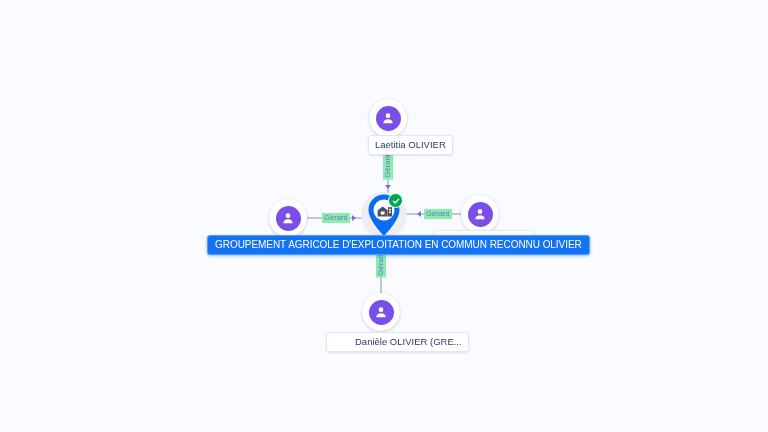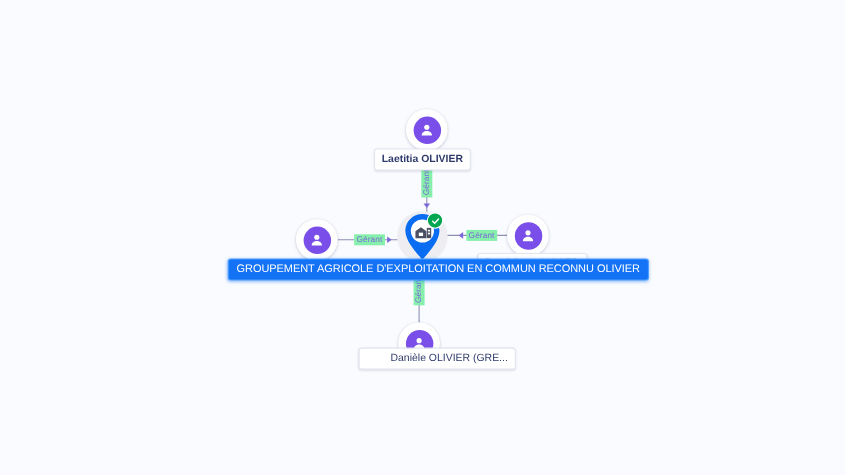--- a/index.html
+++ b/index.html
@@ -202,21 +202,21 @@
   <div class="edge-arrow left" style="left:417px; top:211px;"></div>
 
   <div class="person-node" style="left:369px; top:99px;">
     <div class="person-avatar">
       <svg width="14" height="14" viewBox="0 0 24 24" fill="#ffffff">
         <circle cx="12" cy="8" r="4"></circle>
         <path d="M4 21c0-4.4 3.6-7 8-7s8 2.6 8 7z"></path>
       </svg>
     </div>
   </div>
-  <div class="node-caption" style="left:340px; top:135px;font-weight:bold;">Laetitia OLIVIER</div>
+  <div class="node-caption" style="left:368px; top:135px;">Laetitia OLIVIER</div>
 
   <div class="person-node" style="left:269px; top:199px;">
     <div class="person-avatar">
       <svg width="14" height="14" viewBox="0 0 24 24" fill="#ffffff">
         <circle cx="12" cy="8" r="4"></circle>
         <path d="M4 21c0-4.4 3.6-7 8-7s8 2.6 8 7z"></path>
       </svg>
     </div>
   </div>
 
@@ -231,21 +231,21 @@
   <div class="node-caption behind" style="left:434px; top:230px;">Dominique OLIVIER</div>
 
   <div class="person-node" style="left:362px; top:293px;">
     <div class="person-avatar">
       <svg width="14" height="14" viewBox="0 0 24 24" fill="#ffffff">
         <circle cx="12" cy="8" r="4"></circle>
         <path d="M4 21c0-4.4 3.6-7 8-7s8 2.6 8 7z"></path>
       </svg>
     </div>
   </div>
-  <div class="node-caption" style="left:326px; top:316px;padding-left:28px;">Danièle OLIVIER (GRE...</div>
+  <div class="node-caption" style="left:326px; top:332px;padding-left:28px;">Danièle OLIVIER (GRE...</div>
 
   <div id="center-node" style="left:361px; top:192px;">
     <div class="pin">
       <svg width="36" height="44" viewBox="0 0 36 44" xmlns="http://www.w3.org/2000/svg">
         <path d="M18 1.5C9.4 1.5 2.5 8.3 2.5 16.7c0 10 11.7 21.8 14.5 25.3
                  a1.3 1.3 0 0 0 2 0C21.8 38.5 33.5 26.7 33.5 16.7
                  C33.5 8.3 26.6 1.5 18 1.5z" fill="#0a6cf0"></path>
         <circle cx="18" cy="17" r="10.5" fill="#ffffff"></circle>
       </svg>
       <div class="pin-glyph">

